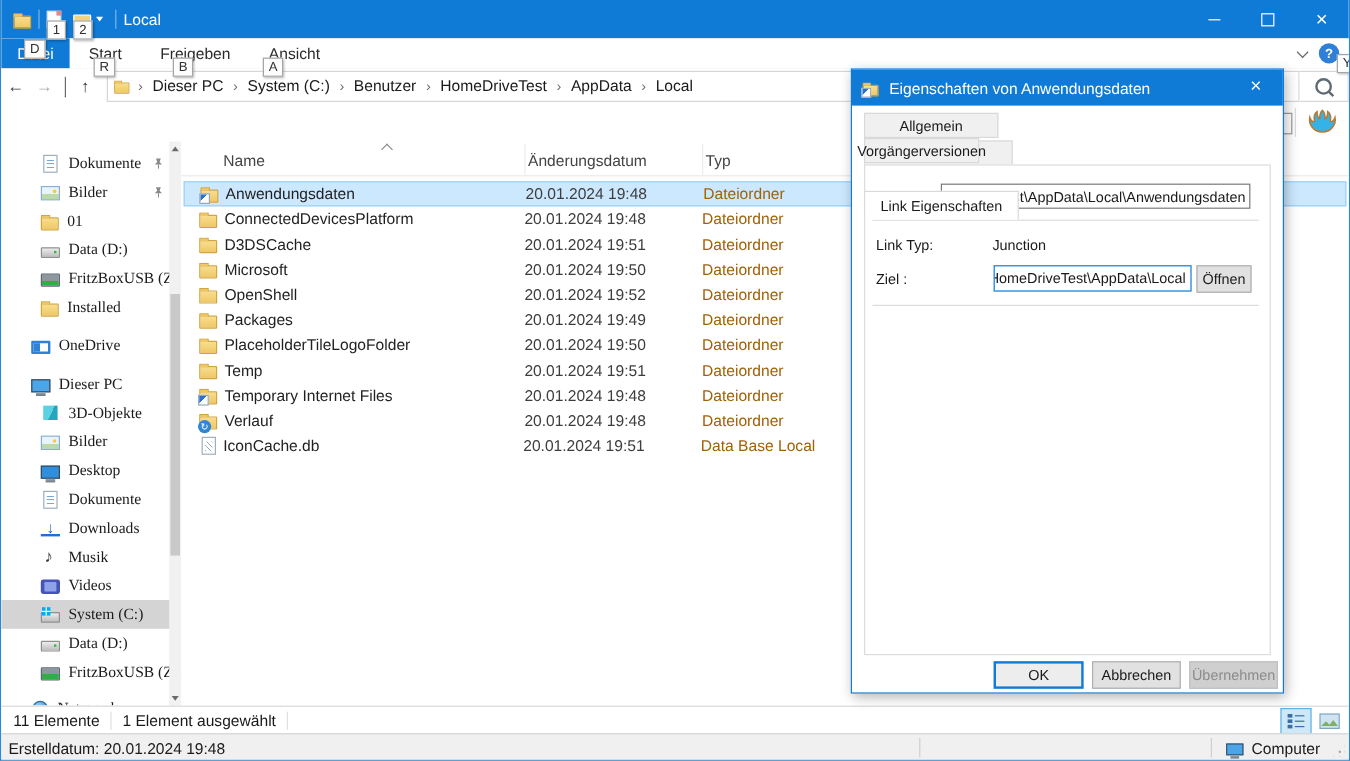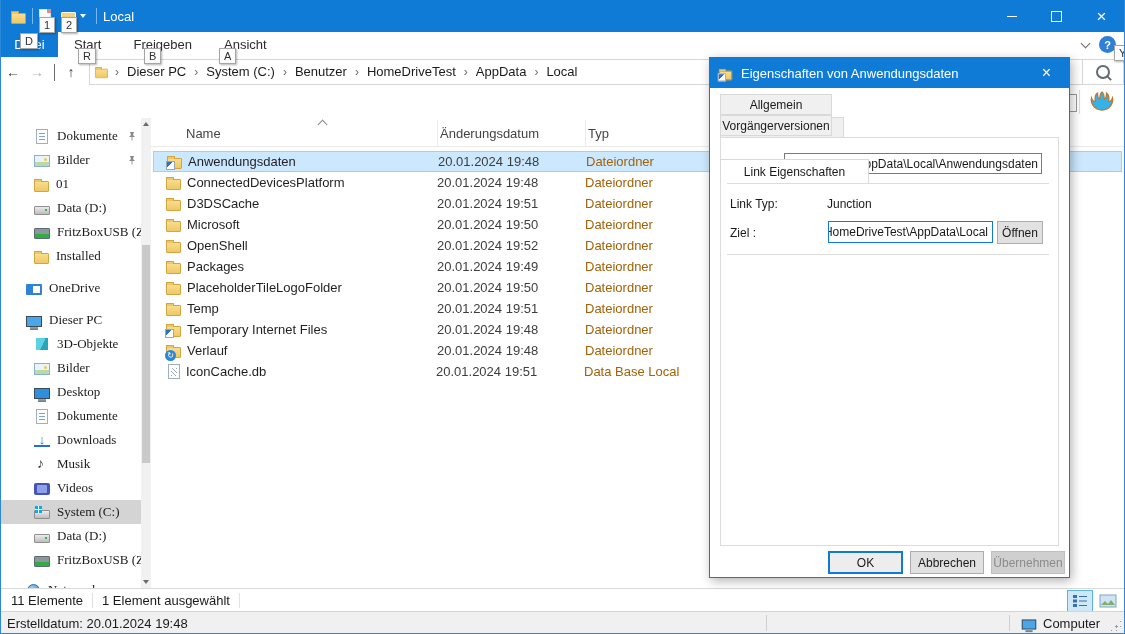--- a/index.html
+++ b/index.html
@@ -462,27 +462,27 @@
           <span>Allgemein</span>
         </div>
       <div class="dtab" style="width:124px">
           <span>Freigabe</span>
         </div>
       <div class="dtab" style="width:117px">
           <span>Sicherheit</span>
         </div>
     </div>
     <div class="tabrow" style="top:57px">
-      <div class="dtab" style="width:112px">
+      <div class="dtab" style="width:96px">
           <span>Vorgängerversionen</span>
         </div>
       <div class="dtab" style="width:92px">
           <span>Anpassen</span>
         </div>
-      <div class="dtab active" style="width:149px">
+      <div class="dtab active" style="width:129px">
           <span>Link Eigenschaften</span>
         </div>
     </div>
 
     <div class="tabpage"></div>
 
     <div class="abs clipL pathfield">
       <span style="white-space:nowrap">s\HomeDriveTest\AppData\Local\Anwendungsdaten</span>
     </div>
 

